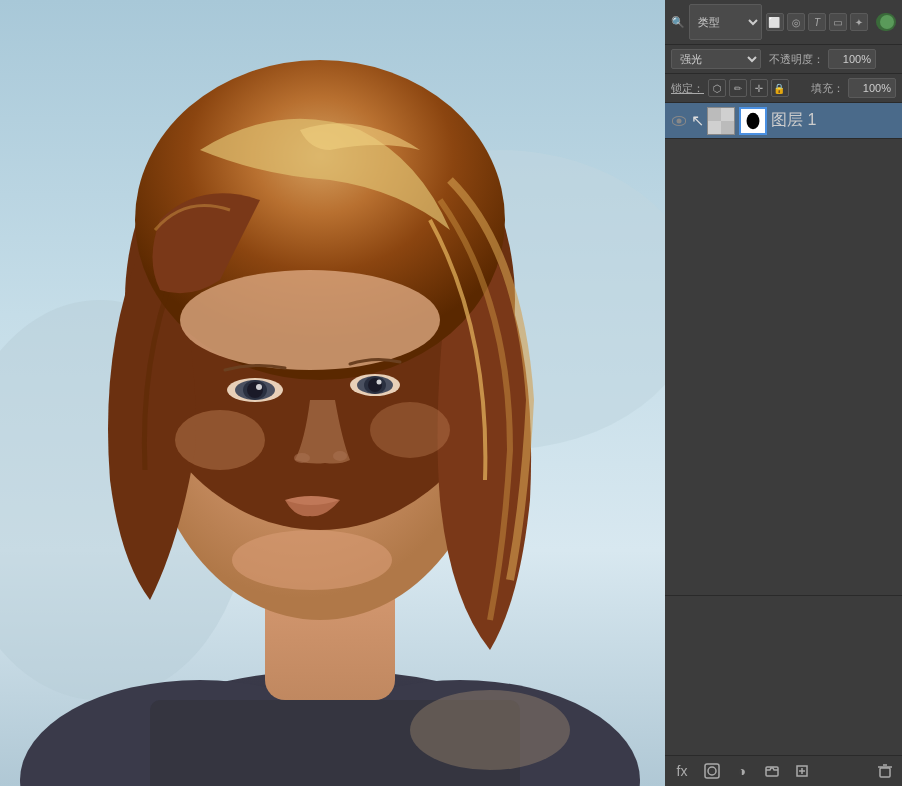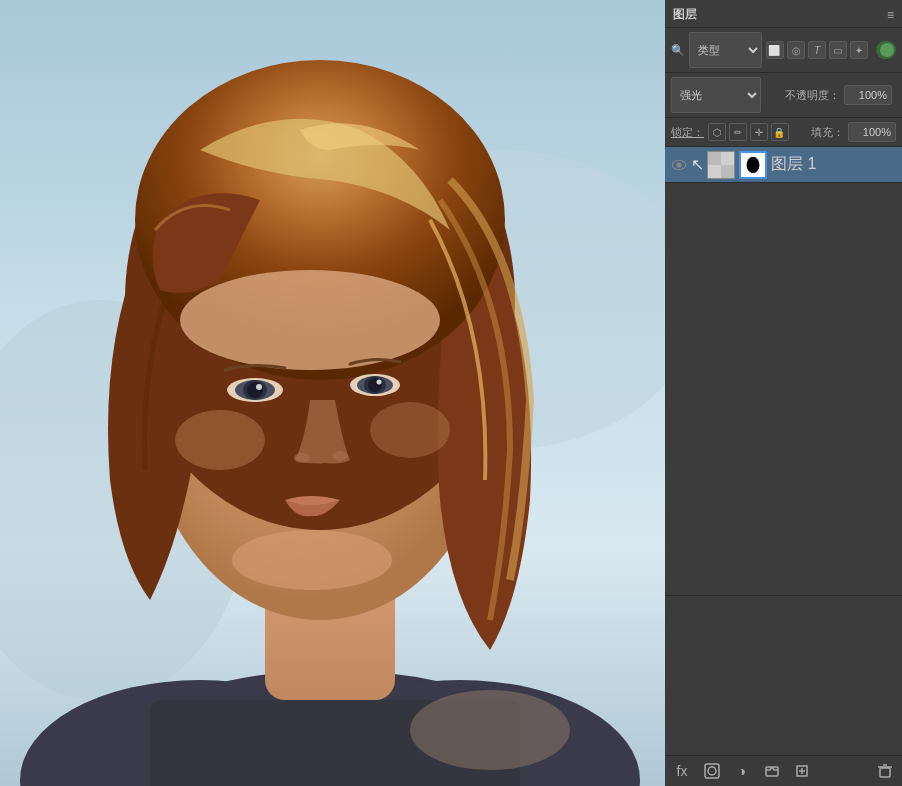--- a/index.html
+++ b/index.html
@@ -116,27 +116,27 @@
     }
 
     .blend-select {
       background: #4a4a4a;
       border: 1px solid #5a5a5a;
       color: #ccc;
       font-size: 11px;
       padding: 2px 4px;
       border-radius: 2px;
       width: 90px;
-      height: 36px;
+      height: 20px;
     }
 
     .opacity-label {
       color: #aaa;
       font-size: 11px;
-      margin-left: 20px;
+      margin-left: 4px;
     }
 
     .opacity-value {
       background: #4a4a4a;
       border: 1px solid #5a5a5a;
       color: #ccc;
       font-size: 11px;
       padding: 2px 4px;
       border-radius: 2px;
       width: 48px;
@@ -448,26 +448,20 @@
 
       <rect x="150" y="700" width="370" height="100" rx="10" fill="#353540"></rect>
 
       <ellipse cx="490" cy="730" rx="80" ry="40" fill="#c8a880" opacity="0.3"></ellipse>
     </svg>
   </div>
 </div>
 
 <div class="layers-panel">
 
-  <div class="panel-header">
-    <span class="panel-title">图层</span>
-    <div class="filter-icons">
-      <span style="color:#aaa;cursor:pointer;">≡</span>
-    </div>
-  </div>
 
   <div class="filter-row">
     <span style="color:#aaa;font-size:11px;">🔍</span>
     <select class="filter-select">
       <option>类型</option>
     </select>
     <div class="filter-icons">
       <div class="filter-icon-btn" title="像素图层">⬜</div>
       <div class="filter-icon-btn" title="调整图层">◎</div>
       <div class="filter-icon-btn" title="文字图层" style="font-style:italic;">T</div>

